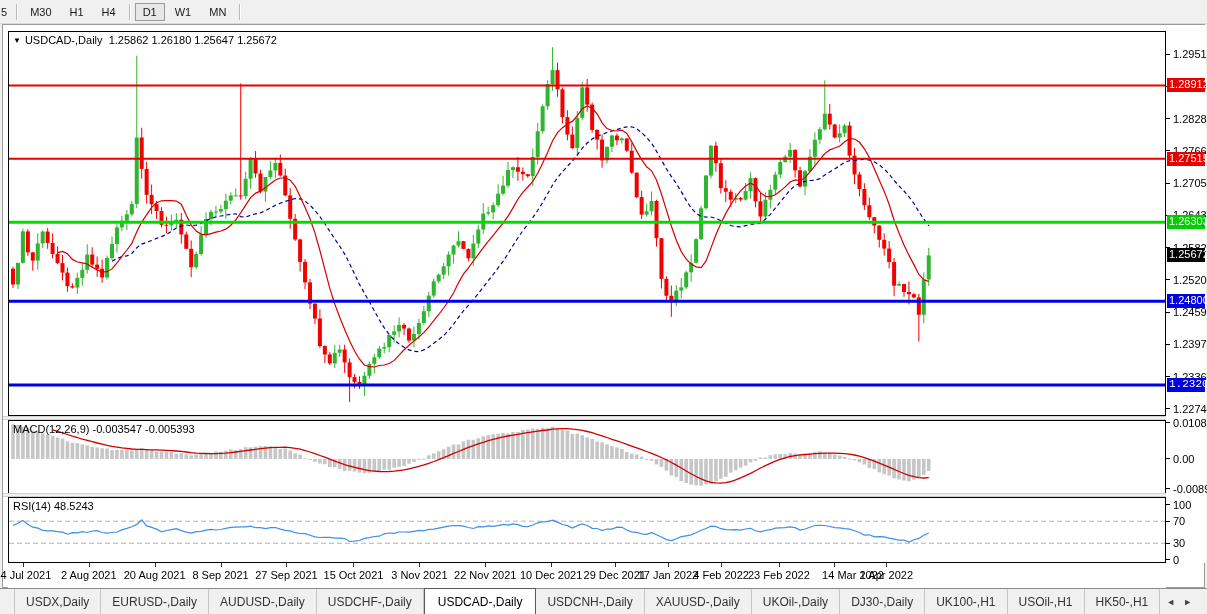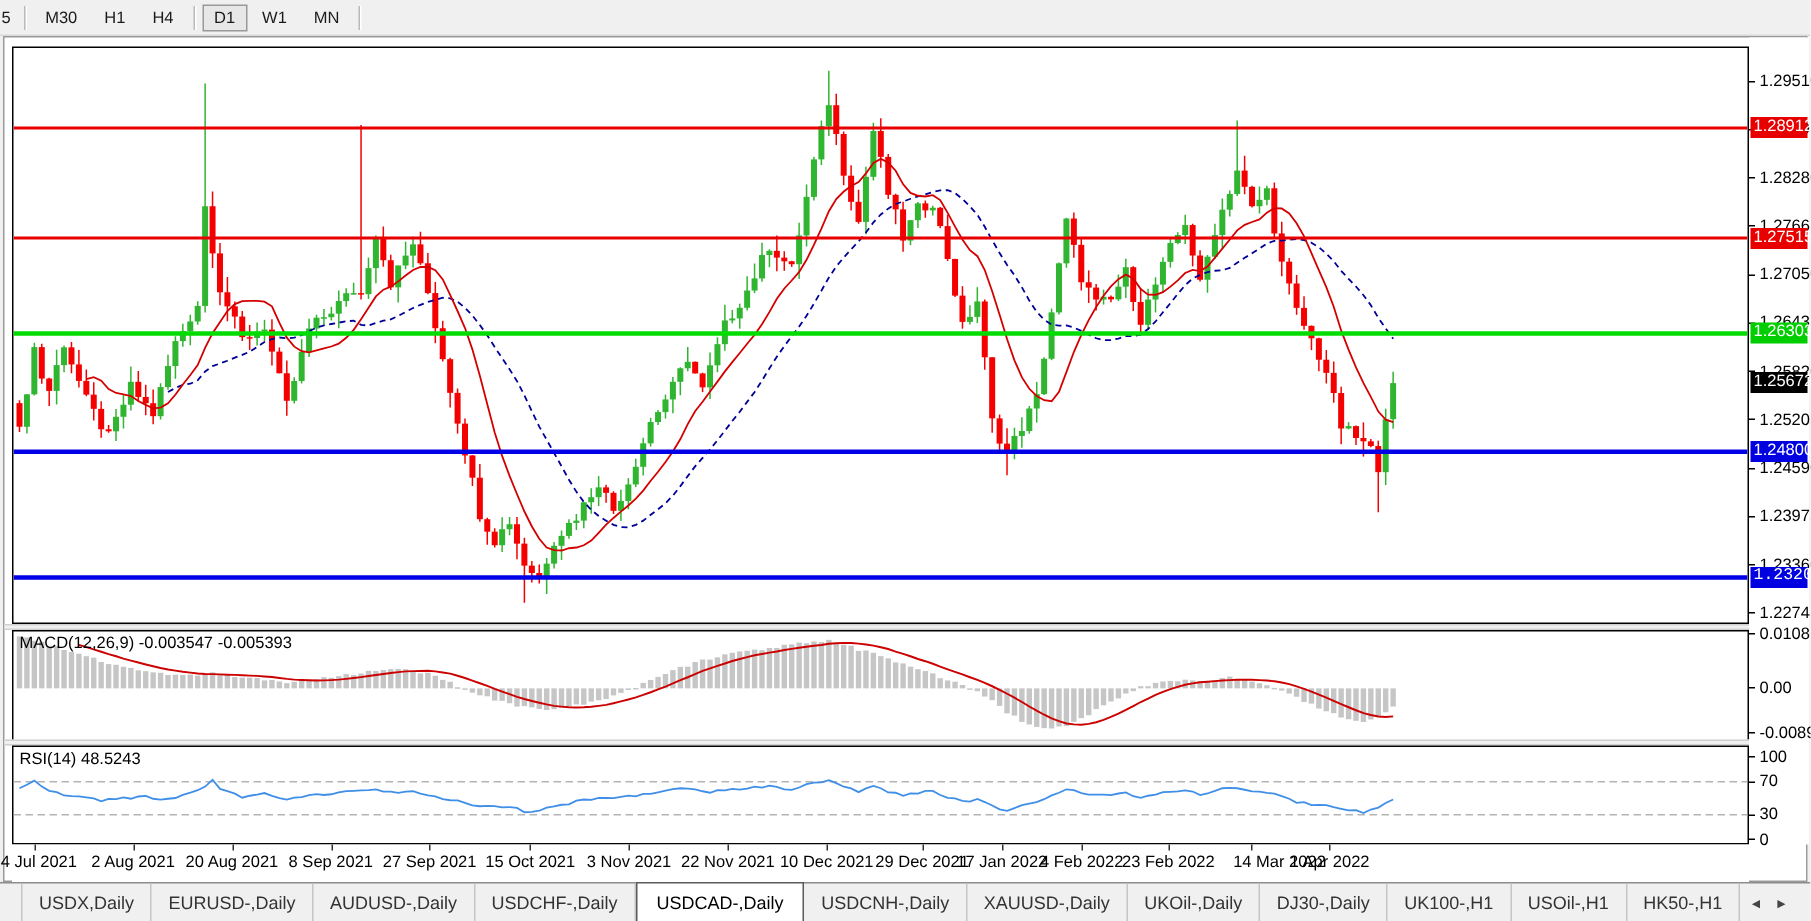--- a/index.html
+++ b/index.html
@@ -453,20 +453,27 @@
         <line x1="919.75" y1="215.84354389189744" x2="919.75" y2="253.84467087131756" stroke="#30B530" stroke-width="1"></line>
         <rect x="917.75" y="223.39917808219107" width="4" height="24.075067820244954" fill="#30B530"></rect>
         <path d="M103.0 229.3 L108.0 226.6 L112.9 224.6 L117.9 223.8 L122.8 221.5 L127.8 215.6 L132.7 212.1 L137.7 210.3 L142.6 208.5 L147.6 206.4 L152.5 204.6 L157.5 202.4 L162.4 199.3 L167.3 196.0 L172.3 194.0 L177.3 193.0 L182.2 193.6 L187.2 193.1 L192.1 191.4 L197.1 188.7 L202.0 186.5 L207.0 184.9 L211.9 184.0 L216.8 183.1 L221.8 182.2 L226.8 181.8 L231.7 184.6 L236.7 185.0 L241.6 183.3 L246.6 181.8 L251.5 180.9 L256.5 178.6 L261.4 176.0 L266.4 173.3 L271.3 171.2 L276.3 169.3 L281.2 167.9 L286.2 166.5 L291.1 166.9 L296.1 169.2 L301.0 173.2 L305.9 178.3 L310.9 184.7 L315.9 191.6 L320.8 199.4 L325.8 206.9 L330.7 214.2 L335.7 222.1 L340.6 231.6 L345.6 242.2 L350.5 252.4 L355.4 261.1 L360.4 270.0 L365.4 278.9 L370.3 287.8 L375.3 295.9 L380.2 302.6 L385.2 307.9 L390.1 312.0 L395.1 315.2 L400.0 317.9 L404.9 319.4 L409.9 319.6 L414.9 317.9 L419.8 315.1 L424.8 311.2 L429.7 307.5 L434.7 303.5 L439.6 298.4 L444.6 292.1 L449.5 285.4 L454.4 278.9 L459.4 273.3 L464.4 267.6 L469.3 261.5 L474.3 255.1 L479.2 248.7 L484.2 242.5 L489.1 235.9 L494.1 229.3 L499.0 221.7 L504.0 213.5 L508.9 205.8 L513.9 198.7 L518.8 192.2 L523.8 185.6 L528.7 178.5 L533.6 170.5 L538.6 161.8 L543.6 153.0 L548.5 145.6 L553.5 139.7 L558.4 134.2 L563.4 129.0 L568.3 123.0 L573.3 116.2 L578.2 111.0 L583.1 107.1 L588.1 104.0 L593.1 102.4 L598.0 100.5 L603.0 98.9 L607.9 97.6 L612.9 96.0 L617.8 94.9 L622.8 94.8 L627.7 96.7 L632.6 100.6 L637.6 105.6 L642.6 111.2 L647.5 119.2 L652.5 128.2 L657.4 136.7 L662.4 144.7 L667.3 151.5 L672.3 159.6 L677.2 168.4 L682.1 175.9 L687.1 181.1 L692.1 184.4 L697.0 185.1 L702.0 185.0 L706.9 186.4 L711.9 188.6 L716.8 191.2 L721.8 193.5 L726.7 194.7 L731.6 194.8 L736.6 193.7 L741.6 192.1 L746.5 192.1 L751.5 191.1 L756.4 187.3 L761.4 182.3 L766.3 176.2 L771.3 170.1 L776.2 163.9 L781.1 158.1 L786.1 153.7 L791.1 151.2 L796.0 149.4 L801.0 148.5 L805.9 148.2 L810.9 146.6 L815.8 143.1 L820.8 139.9 L825.7 136.9 L830.6 133.8 L835.6 130.3 L840.6 128.6 L845.5 128.4 L850.5 127.8 L855.4 127.3 L860.4 128.1 L865.3 129.8 L870.3 132.9 L875.2 137.1 L880.1 142.1 L885.1 148.5 L890.1 154.0 L895.0 159.0 L900.0 164.8 L904.9 171.5 L909.9 179.9 L914.8 187.0 L919.8 193.8 " fill="none" stroke="#000096" stroke-width="1.2" stroke-dasharray="4,3"></path>
         <path d="M48.6 220.7 L53.5 219.5 L58.5 221.8 L63.4 227.4 L68.4 230.0 L73.3 230.9 L78.3 232.0 L83.2 235.3 L88.2 237.9 L93.1 240.2 L98.0 239.7 L103.0 236.9 L108.0 231.0 L112.9 224.3 L117.9 218.0 L122.8 211.4 L127.8 199.7 L132.7 190.1 L137.7 182.7 L142.6 175.4 L147.6 170.7 L152.5 168.8 L157.5 168.6 L162.4 168.6 L167.3 169.1 L172.3 172.2 L177.3 183.3 L182.2 193.1 L187.2 199.1 L192.1 202.1 L197.1 202.9 L202.0 201.6 L207.0 200.2 L211.9 199.0 L216.8 197.1 L221.8 193.2 L226.8 187.9 L231.7 180.8 L236.7 173.2 L241.6 165.6 L246.6 161.1 L251.5 159.1 L256.5 155.6 L261.4 151.7 L266.4 148.0 L271.3 146.0 L276.3 146.0 L281.2 148.2 L286.2 154.3 L291.1 164.6 L296.1 175.5 L301.0 186.7 L305.9 200.9 L310.9 218.5 L315.9 237.6 L320.8 256.4 L325.8 272.1 L330.7 285.2 L335.7 297.5 L340.6 309.0 L345.6 319.0 L350.5 327.2 L355.4 333.0 L360.4 334.7 L365.4 335.0 L370.3 333.5 L375.3 333.0 L380.2 331.5 L385.2 328.4 L390.1 323.2 L395.1 317.8 L400.0 313.3 L404.9 309.1 L409.9 305.0 L414.9 300.4 L419.8 295.1 L424.8 288.5 L429.7 282.5 L434.7 276.0 L439.6 269.0 L444.6 260.7 L449.5 250.7 L454.4 242.2 L459.4 235.8 L464.4 229.0 L469.3 222.4 L474.3 215.6 L479.2 209.4 L484.2 203.3 L489.1 197.2 L494.1 191.2 L499.0 184.1 L504.0 175.9 L508.9 167.2 L513.9 160.3 L518.8 155.0 L523.8 149.3 L528.7 141.2 L533.6 131.3 L538.6 120.4 L543.6 108.8 L548.5 100.7 L553.5 95.7 L558.4 92.0 L563.4 89.4 L568.3 83.6 L573.3 76.6 L578.2 73.9 L583.1 76.3 L588.1 81.8 L593.1 90.9 L598.0 96.6 L603.0 98.5 L607.9 99.0 L612.9 98.1 L617.8 101.4 L622.8 109.9 L627.7 119.1 L632.6 127.6 L637.6 134.8 L642.6 138.8 L647.5 148.0 L652.5 162.3 L657.4 177.9 L662.4 194.2 L667.3 208.2 L672.3 219.6 L677.2 227.2 L682.1 232.0 L687.1 234.8 L692.1 235.5 L697.0 229.2 L702.0 215.9 L706.9 202.7 L711.9 191.3 L716.8 181.4 L721.8 172.7 L726.7 165.2 L731.6 158.9 L736.6 154.1 L741.6 151.1 L746.5 153.7 L751.5 160.7 L756.4 164.4 L761.4 164.5 L766.3 162.8 L771.3 159.1 L776.2 154.9 L781.1 150.0 L786.1 147.9 L791.1 148.7 L796.0 145.7 L801.0 139.7 L805.9 133.8 L810.9 127.7 L815.8 121.6 L820.8 117.9 L825.7 116.0 L830.6 114.3 L835.6 109.8 L840.6 106.7 L845.5 107.0 L850.5 110.3 L855.4 116.8 L860.4 125.6 L865.3 136.8 L870.3 148.3 L875.2 159.4 L880.1 172.3 L885.1 188.3 L890.1 201.2 L895.0 212.9 L900.0 223.4 L904.9 232.6 L909.9 242.4 L914.8 247.8 L919.8 249.4 " fill="none" stroke="#D40000" stroke-width="1.2"></path>
         <line x1="0" y1="53.41013698630065" x2="1156" y2="53.41013698630065" stroke="#E80000" stroke-width="2"></line>
         <line x1="0" y1="126.70479452054748" x2="1156" y2="126.70479452054748" stroke="#E80000" stroke-width="2"></line>
         <line x1="0" y1="190.29328767123198" x2="1156" y2="190.29328767123198" stroke="#00DC00" stroke-width="3"></line>
         <line x1="0" y1="269.1493150684928" x2="1156" y2="269.1493150684928" stroke="#0000E6" stroke-width="3"></line>
         <line x1="0" y1="352.93712328767117" x2="1156" y2="352.93712328767117" stroke="#0000E6" stroke-width="3"></line>
       </svg>
+    <div class="pane-label">
+      <span class="tri">▼</span><span>USDCAD-,Daily</span>&nbsp;
+      <span>1.25862</span>
+      <span>1.26180</span>
+      <span>1.25647</span>
+      <span>1.25672</span>
+    </div>
   </div>
 
   <div class="splitter" style="top:391px;"></div>
 
   <div class="pane" id="macd-pane" style="top:395px;height:81px;">
     <svg id="macd-svg" width="1156" height="71">
         <rect x="2.2" y="3.293536966957757" width="3.6" height="34.62165408616433" fill="#C6C6C6"></rect>
         <rect x="7.1499999999999995" y="3.9736370789196065" width="3.6" height="33.94155397420248" fill="#C6C6C6"></rect>
         <rect x="12.1" y="6.224342758439737" width="3.6" height="31.69084829468235" fill="#C6C6C6"></rect>
         <rect x="17.05" y="6.803498247811675" width="3.6" height="31.111692805310412" fill="#C6C6C6"></rect>

